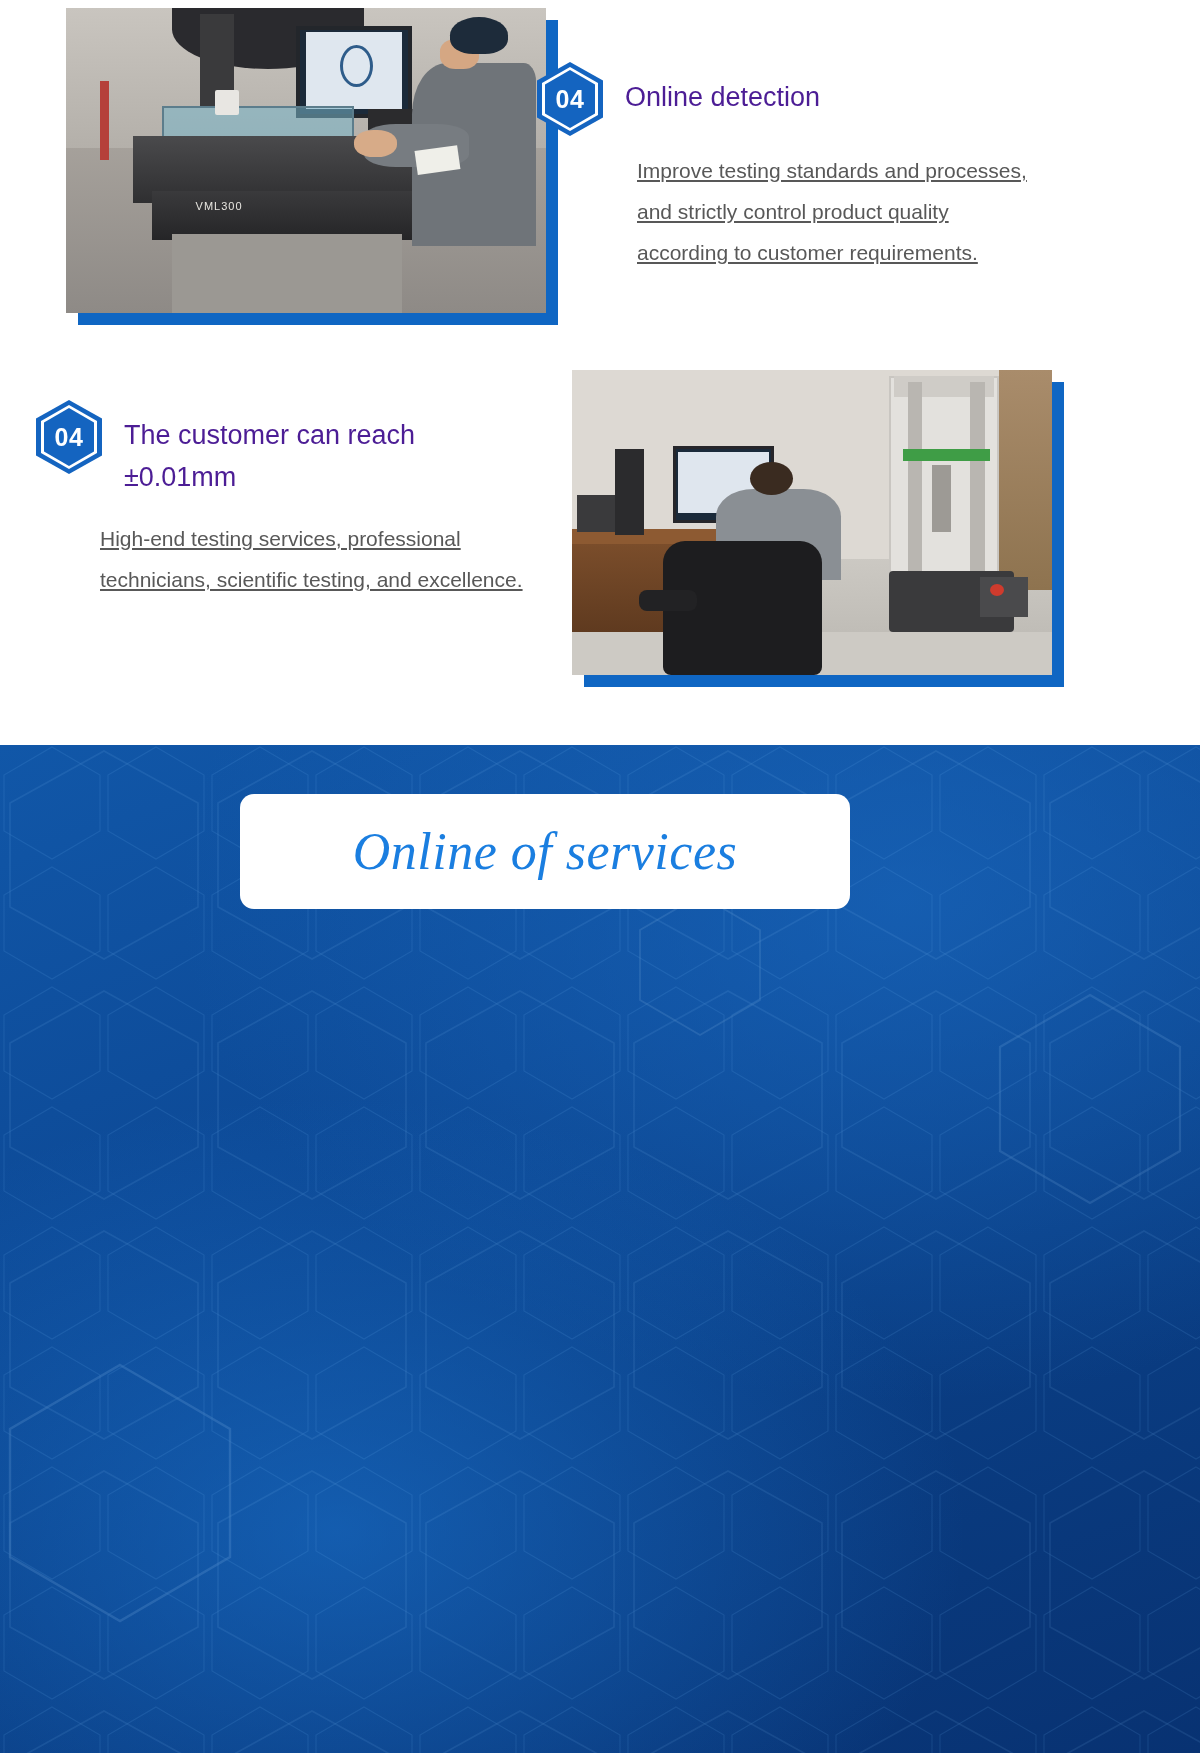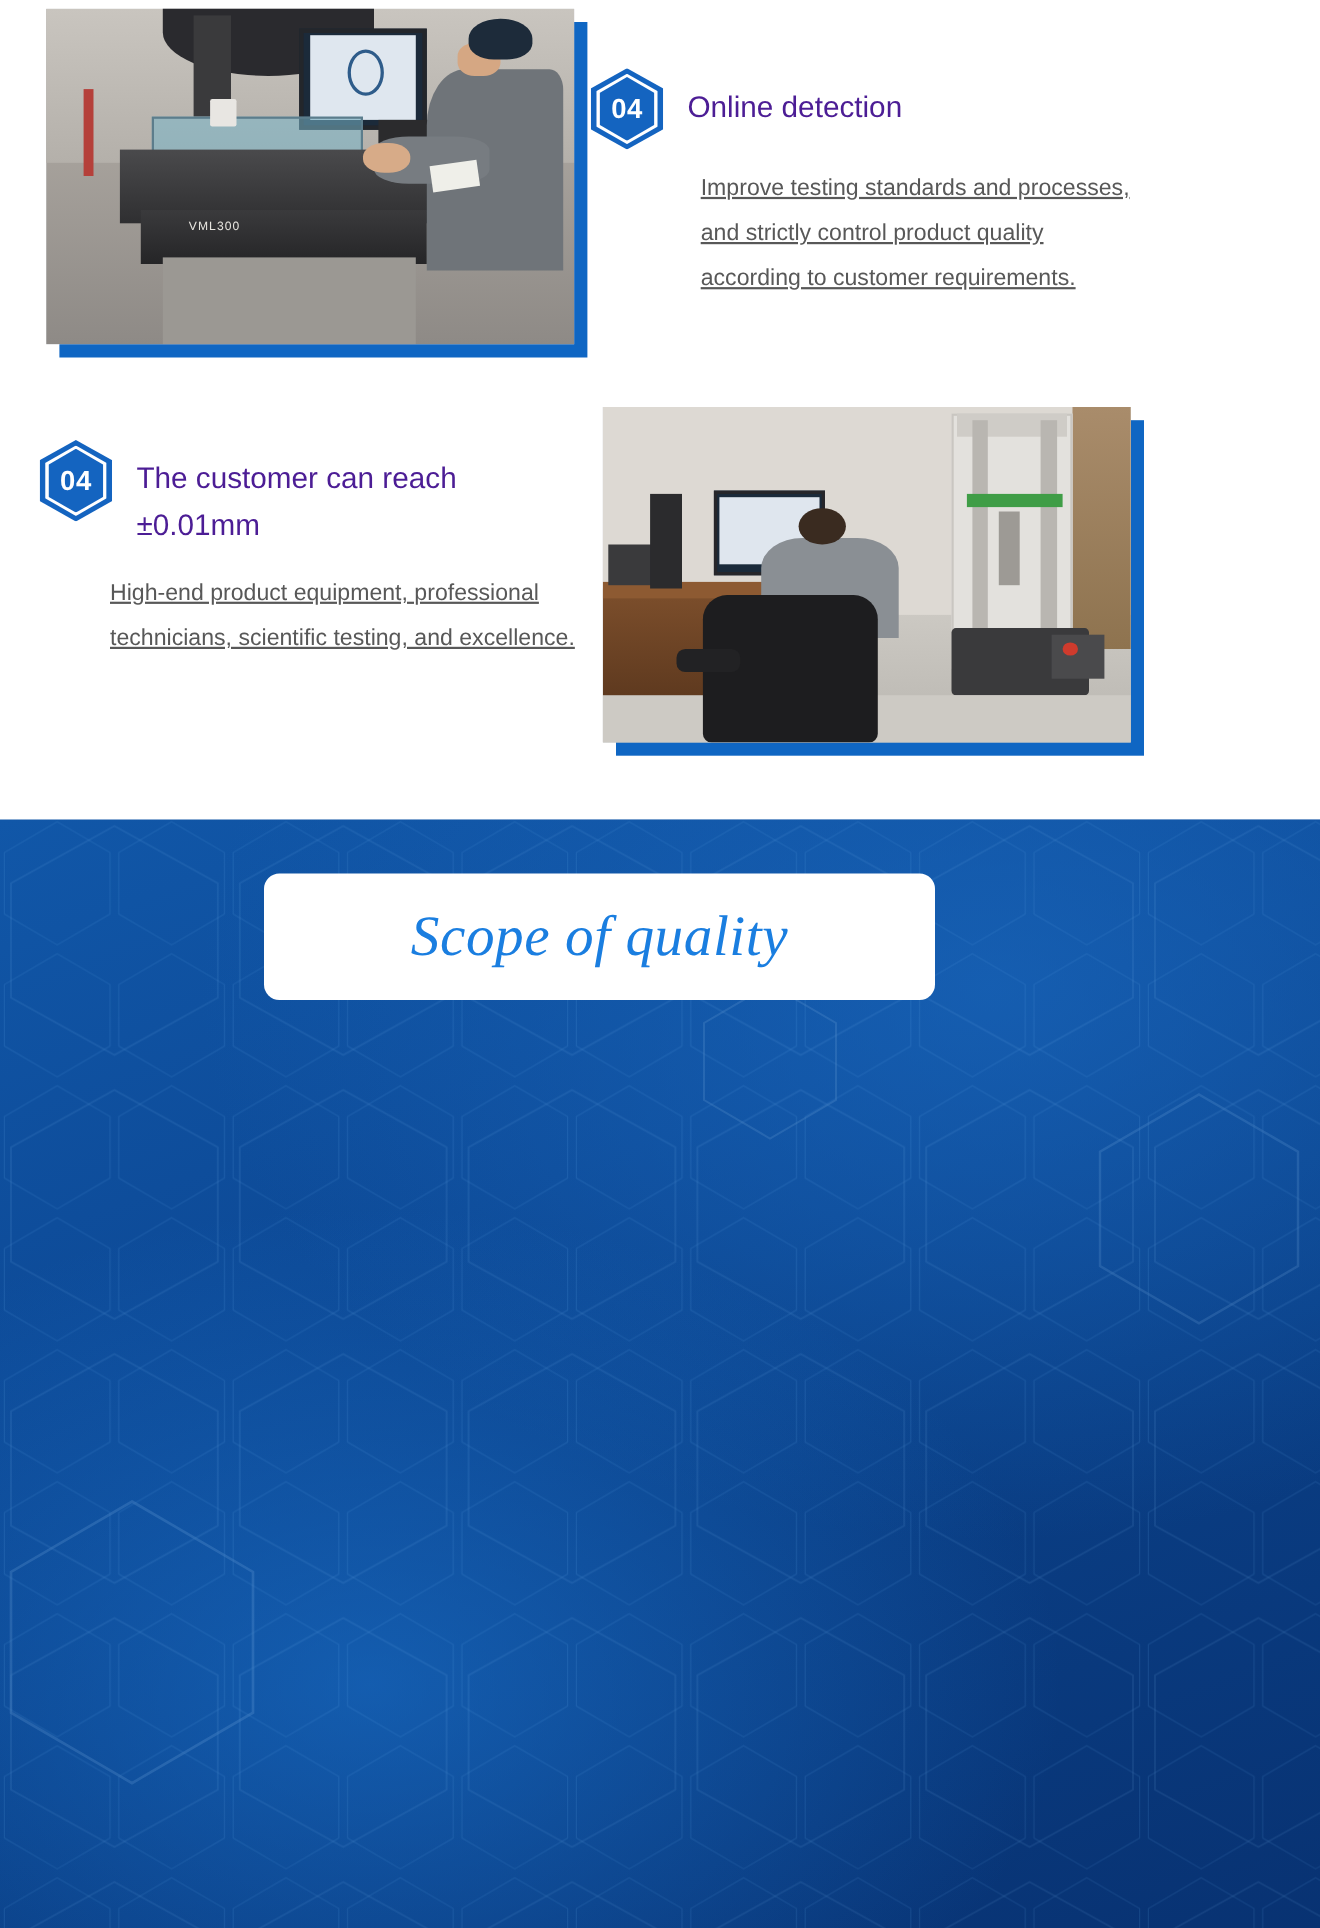--- a/index.html
+++ b/index.html
@@ -13,21 +13,21 @@
 
   
   .top-section {
     position: relative;
     width: 1200px;
     height: 745px;
     background: #ffffff;
   }
 
   
-  .photo-wrap { position: absolute; }
+  .photo-wrap { position: absolute; margin-left: 24px; }
   .photo-wrap .offset {
     position: absolute;
     left: 12px;
     top: 12px;
     width: 100%;
     height: 100%;
     background: #0f66c3;
   }
   .photo-wrap .photo {
     position: absolute;
@@ -244,21 +244,21 @@
   <div id="feature-04">
     <div class="feature-head">
       <div class="hex">
         <div class="outer"></div>
         <div class="inner"></div>
         <div class="core"></div>
         <span class="num">04</span>
       </div>
       <div class="feature-title">The customer can reach ±0.01mm</div>
     </div>
-    <div class="feature-body">High-end product equipment, professional technicians, scientific testing, and excellence.</div>
+    <div class="feature-body">High-end testing services, professional technicians, scientific testing, and excellence.</div>
   </div>
 
   <div class="photo-wrap" id="photo-2">
     <div class="offset"></div>
     <div class="photo">
       <div class="ph p2-bg"></div>
       <div class="ph p2-wall"></div>
       <div class="ph p2-door"></div>
       <div class="ph p2-machine"></div>
       <div class="ph p2-mtop"></div>
@@ -296,16 +296,16 @@
       </pattern>
     </defs>
     <rect width="1200" height="1008" fill="url(#hexpat)"></rect>
     <rect width="1200" height="1008" fill="url(#hexpat2)"></rect>
     <polygon points="120,620 230,684 230,812 120,876 10,812 10,684" fill="none" stroke="#a9d8ff" stroke-width="2.4" opacity="0.5"></polygon>
     <polygon points="1090,250 1180,302 1180,406 1090,458 1000,406 1000,302" fill="none" stroke="#a9d8ff" stroke-width="2.2" opacity="0.45"></polygon>
     <polygon points="700,150 760,185 760,255 700,290 640,255 640,185" fill="none" stroke="#bfe3ff" stroke-width="1.8" opacity="0.4"></polygon>
   </svg>
 
   <div class="scope-box">
-    <span class="scope-title">Scope of quality</span>
+    <span class="scope-title">Online of services</span>
   </div>
 
 </div>
 
 </body></html>

